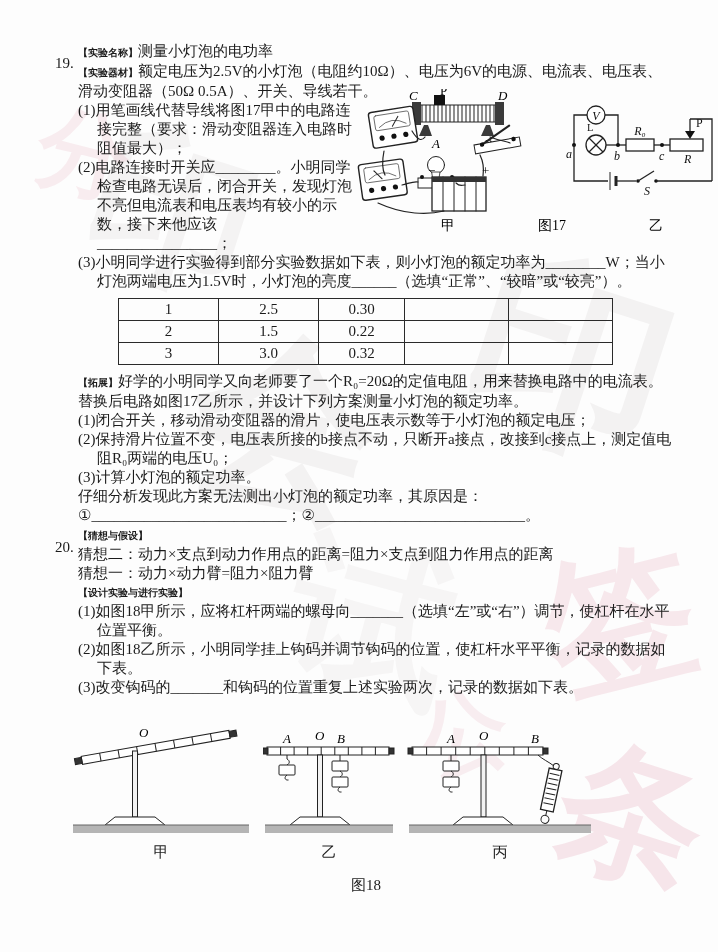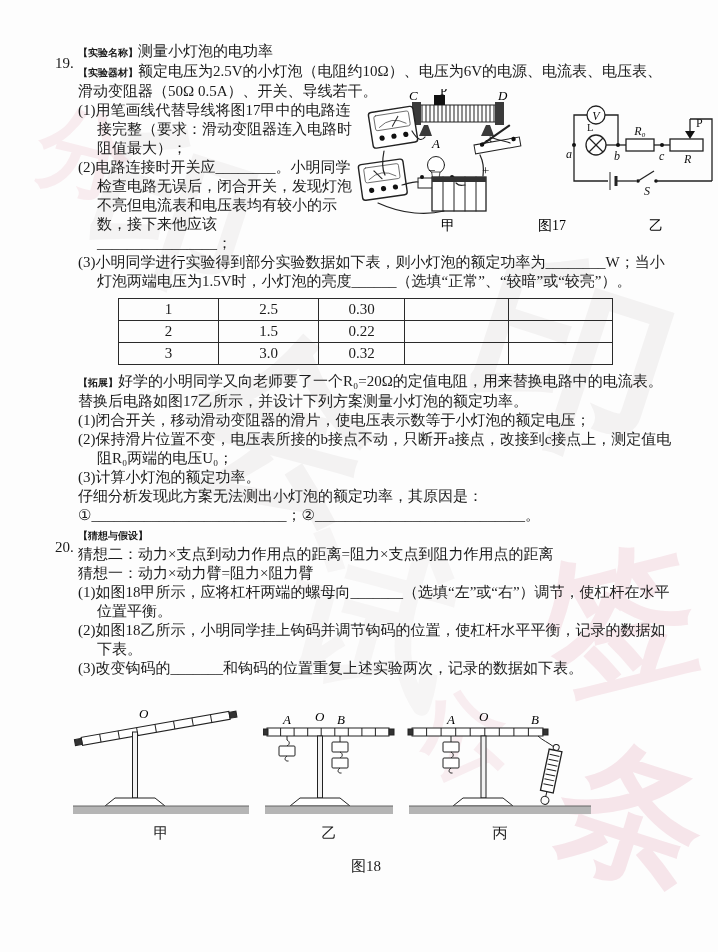--- a/index.html
+++ b/index.html
@@ -228,20 +228,21 @@
       <p class="item">(3)计算小灯泡的额定功率。</p>
       <p>仔细分析发现此方案无法测出小灯泡的额定功率，其原因是：</p>
       <p>①__________________________；②____________________________。</p>
     </div>
 
     <div class="qblock" style="margin-top:1px;">
       <span class="qnum">20.</span>
       <p class="seclabel">【猜想与假设】</p>
       <p>猜想二：动力×支点到动力作用点的距离=阻力×支点到阻力作用点的距离</p>
       <p>猜想一：动力×动力臂=阻力×阻力臂</p>
+      <p class="seclabel">【设计实验与进行实验】</p>
       <p class="item">(1)如图18甲所示，应将杠杆两端的螺母向_______（选填“左”或“右”）调节，使杠杆在水平位置平衡。</p>
       <p class="item">(2)如图18乙所示，小明同学挂上钩码并调节钩码的位置，使杠杆水平平衡，记录的数据如下表。</p>
       <p class="item">(3)改变钩码的_______和钩码的位置重复上述实验两次，记录的数据如下表。</p>
     </div>
 
     <div class="fig18-row">
 
       <div class="panel">
         <svg width="180" height="130" viewBox="0 0 180 130">
           <g transform="rotate(-10 64 44)" fill="#fff" stroke="#222">

